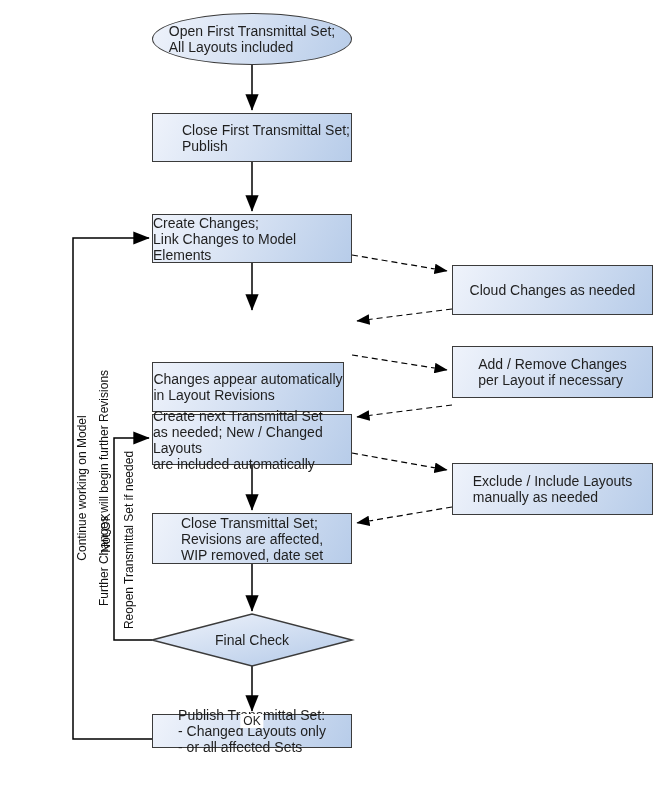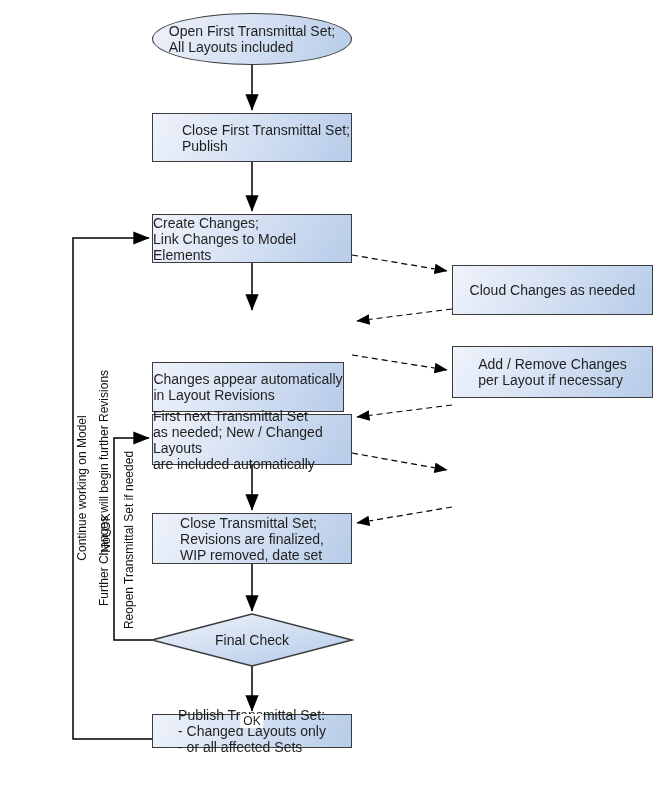--- a/index.html
+++ b/index.html
@@ -99,28 +99,28 @@
     <div class="node-text">Create Changes;
 Link Changes to Model Elements</div>
   </div>
 
   <div class="node" style="left:152px; top:326px; width:192px; height:50px;margin-top:36px;">
     <div class="node-text">Changes appear automatically
 in Layout Revisions</div>
   </div>
 
   <div class="node" style="left:152px; top:414px; width:200px; height:51px;">
-    <div class="node-text">First next Transmittal Set
+    <div class="node-text">Create next Transmittal Set
 as needed; New / Changed Layouts
 are included automatically</div>
   </div>
 
   <div class="node" style="left:152px; top:513px; width:200px; height:51px;">
     <div class="node-text">Close Transmittal Set;
-Revisions are finalized,
+Revisions are affected,
 WIP removed, date set</div>
   </div>
 
   <div class="node plain" style="left:152px; top:614px; width:200px; height:52px;">
     <div class="node-text center">Final Check</div>
   </div>
 
   <div class="node" style="left:152px; top:714px; width:200px; height:34px;">
     <div class="node-text">Publish Transmittal Set:
 - Changed Layouts only
@@ -129,20 +129,24 @@
 
   <div class="node" style="left:452px; top:265px; width:201px; height:50px;">
     <div class="node-text">Cloud Changes as needed</div>
   </div>
 
   <div class="node" style="left:452px; top:346px; width:201px; height:52px;">
     <div class="node-text">Add / Remove Changes
 per Layout if necessary</div>
   </div>
 
+  <div class="node" style="left:452px; top:463px; width:201px; height:52px;">
+    <div class="node-text">Exclude / Include Layouts
+manually as needed</div>
+  </div>
 
   <div class="ok-label" style="left:252px; top:721px;">OK</div>
 
   <div class="vlabel" style="left:82px; top:488px;">Continue working on Model</div>
 
   <div class="vlabel" style="left:104px; top:488px;">Further Changes will begin further Revisions</div>
 
   <div class="vlabel" style="left:106px; top:533px;">Not OK</div>
 
   <div class="vlabel" style="left:129px; top:540px;">Reopen Transmittal Set if needed</div>

